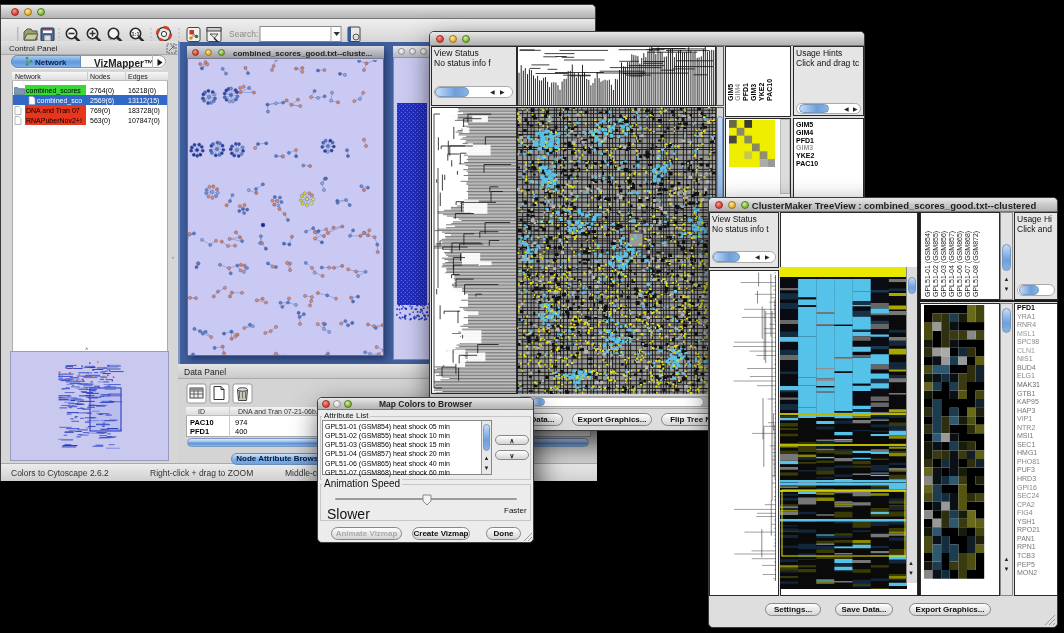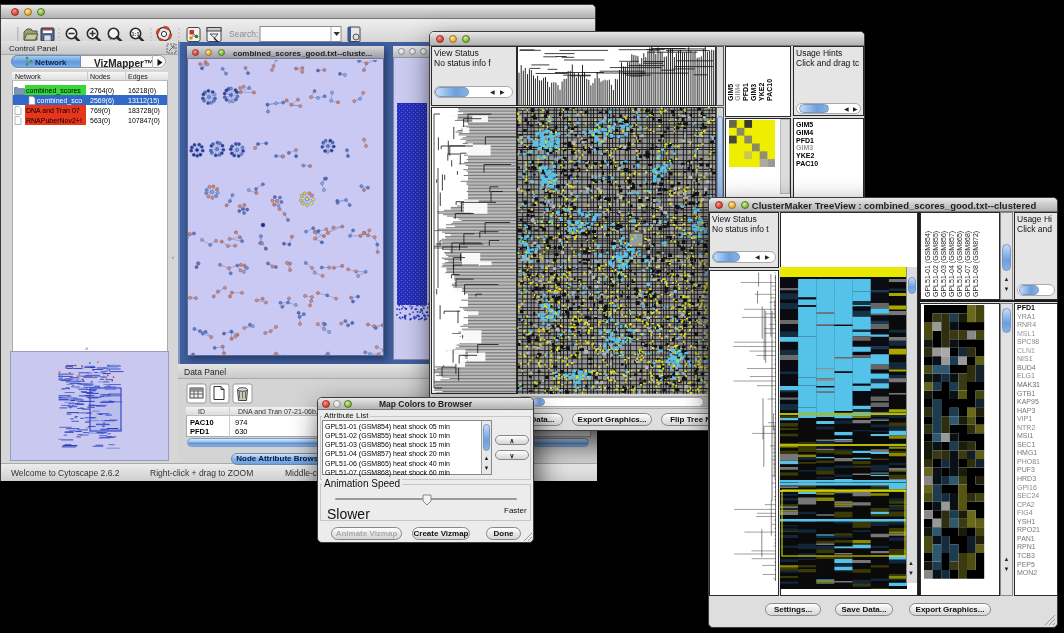--- a/index.html
+++ b/index.html
@@ -350,21 +350,21 @@
         <rect x="48.5" y="22.8" width="1.5" height="1.5" fill="#3a4ec8"></rect>
         <rect x="74.7" y="24.5" width="1.5" height="1.5" fill="#cc3a3a"></rect>
         <rect x="62.1" y="16.3" width="1.5" height="1.5" fill="#d06a3a"></rect>
         <rect x="66.6" y="28" width="1.5" height="1.5" fill="#d06a3a"></rect>
         <rect x="48.4" y="20.9" width="1.5" height="1.5" fill="#d06a3a"></rect>
         <rect x="68.6" y="23" width="1.5" height="1.5" fill="#d06a3a"></rect>
         <rect x="64.9" y="13.7" width="1.5" height="1.5" fill="#cc3a3a"></rect>
         <rect x="80" y="37" width="31" height="43" fill="rgba(70,90,220,0.10)" stroke="#3948c8" stroke-width="1.2"></rect>
       </svg>
 <div style="position:absolute;left:0;top:458px;width:596px;height:18px;background:linear-gradient(#ececec,#cfcfcf);border-top:1px solid #aaa"></div>
-<div class="p" style="left:10px;top:463px;font-size:8.5px;color:#333">Welcome to Cytoscape 2.6.2</div>
+<div class="p" style="left:10px;top:463px;font-size:8.5px;color:#333">Colors to Cytoscape 2.6.2</div>
 <div class="p" style="left:149px;top:463px;font-size:8.5px;color:#333">Right-click + drag  to  ZOOM</div>
 <div class="p" style="left:284px;top:463px;font-size:8.5px;color:#333">Middle-click + drag  to  PAN</div>
 <div style="position:absolute;left:177px;top:37px;width:415px;height:322px;background:#40609e;border-left:2px solid #8098c8"></div>
 <div style="position:absolute;left:392px;top:41px;width:50px;height:314px;background:#ccccf2;border:1px solid #8888aa"></div>
 <div style="position:absolute;left:392px;top:41px;width:50px;height:12px;background:linear-gradient(#e4e4ea,#b8b8c4);border-bottom:1px solid #999"></div>
 <div class="tl hol" style="left:397px;top:43px;width:7px;height:7px"></div>
 <div class="tl hol" style="left:408px;top:43px;width:7px;height:7px"></div>
 <div class="tl hol" style="left:419px;top:43px;width:7px;height:7px"></div>
 <svg width="34" height="220" viewBox="0 0 34 220" style="left:395px;top:98px">
         <defs>
@@ -1119,21 +1119,21 @@
         <path d="M53.5 8.5v7M56.5 8.5v7M59.5 8.5v7" stroke="#555" stroke-width=".8"></path>
       </svg>
 <div style="position:absolute;left:185px;top:402px;width:405px;height:30px;background:#fff;border:1px solid #aaa"></div>
 <div style="position:absolute;left:185px;top:402px;width:405px;height:9px;background:linear-gradient(#f2f2f2,#ddd);border-bottom:1px solid #bbb"></div>
 <div class="p" style="left:197px;top:403px;font-size:7px;color:#333">ID</div>
 <div class="p" style="left:237px;top:403px;font-size:7px;color:#333">DNA and Tran 07-21-06b...</div>
 <div style="position:absolute;left:228px;top:402px;width:1px;height:30px;background:#ccc"></div>
 <div class="p" style="left:189px;top:412.5px;font-size:7.5px;font-weight:bold;color:#000">PAC10</div>
 <div class="p" style="left:234px;top:412.5px;font-size:7.5px;color:#000">974</div>
 <div class="p" style="left:189px;top:421.5px;font-size:7.5px;font-weight:bold;color:#000">PFD1</div>
-<div class="p" style="left:234px;top:421.5px;font-size:7.5px;color:#000">630</div>
+<div class="p" style="left:234px;top:421.5px;font-size:7.5px;color:#000">400</div>
 <div style="position:absolute;left:186px;top:433px;width:402px;height:9px;border-radius:5px;background:linear-gradient(#dfeafa,#9cc0ec 40%,#5d92d8 60%,#8ab4e8);border:1px solid #7a9cc8"></div>
 <div style="position:absolute;left:230px;top:448px;width:100px;height:12px;border-radius:7px;background:linear-gradient(#cfe4fa,#85b4ea 50%,#6aa0e0);border:1px solid #6a8cb8;text-align:center;font-weight:bold;font-size:8px;color:#0a1a3a;font-family:inherit">Node Attribute Browser</div>
 </div>
 <div class="w" style="left:429px;top:31px;width:436px;height:400px;background:#dedede;border-radius:5px">
 <div class="tb"></div>
 <div class="tl red" style="left:6px"></div>
       <div class="tl yel" style="left:19px"></div>
       <div class="tl grn" style="left:32px"></div>
 <div class="gpane" style="left:1px;top:14px;width:86px;height:60px"></div>
 <div class="p" style="left:4px;top:16px;font-size:8.5px">View Status</div>

